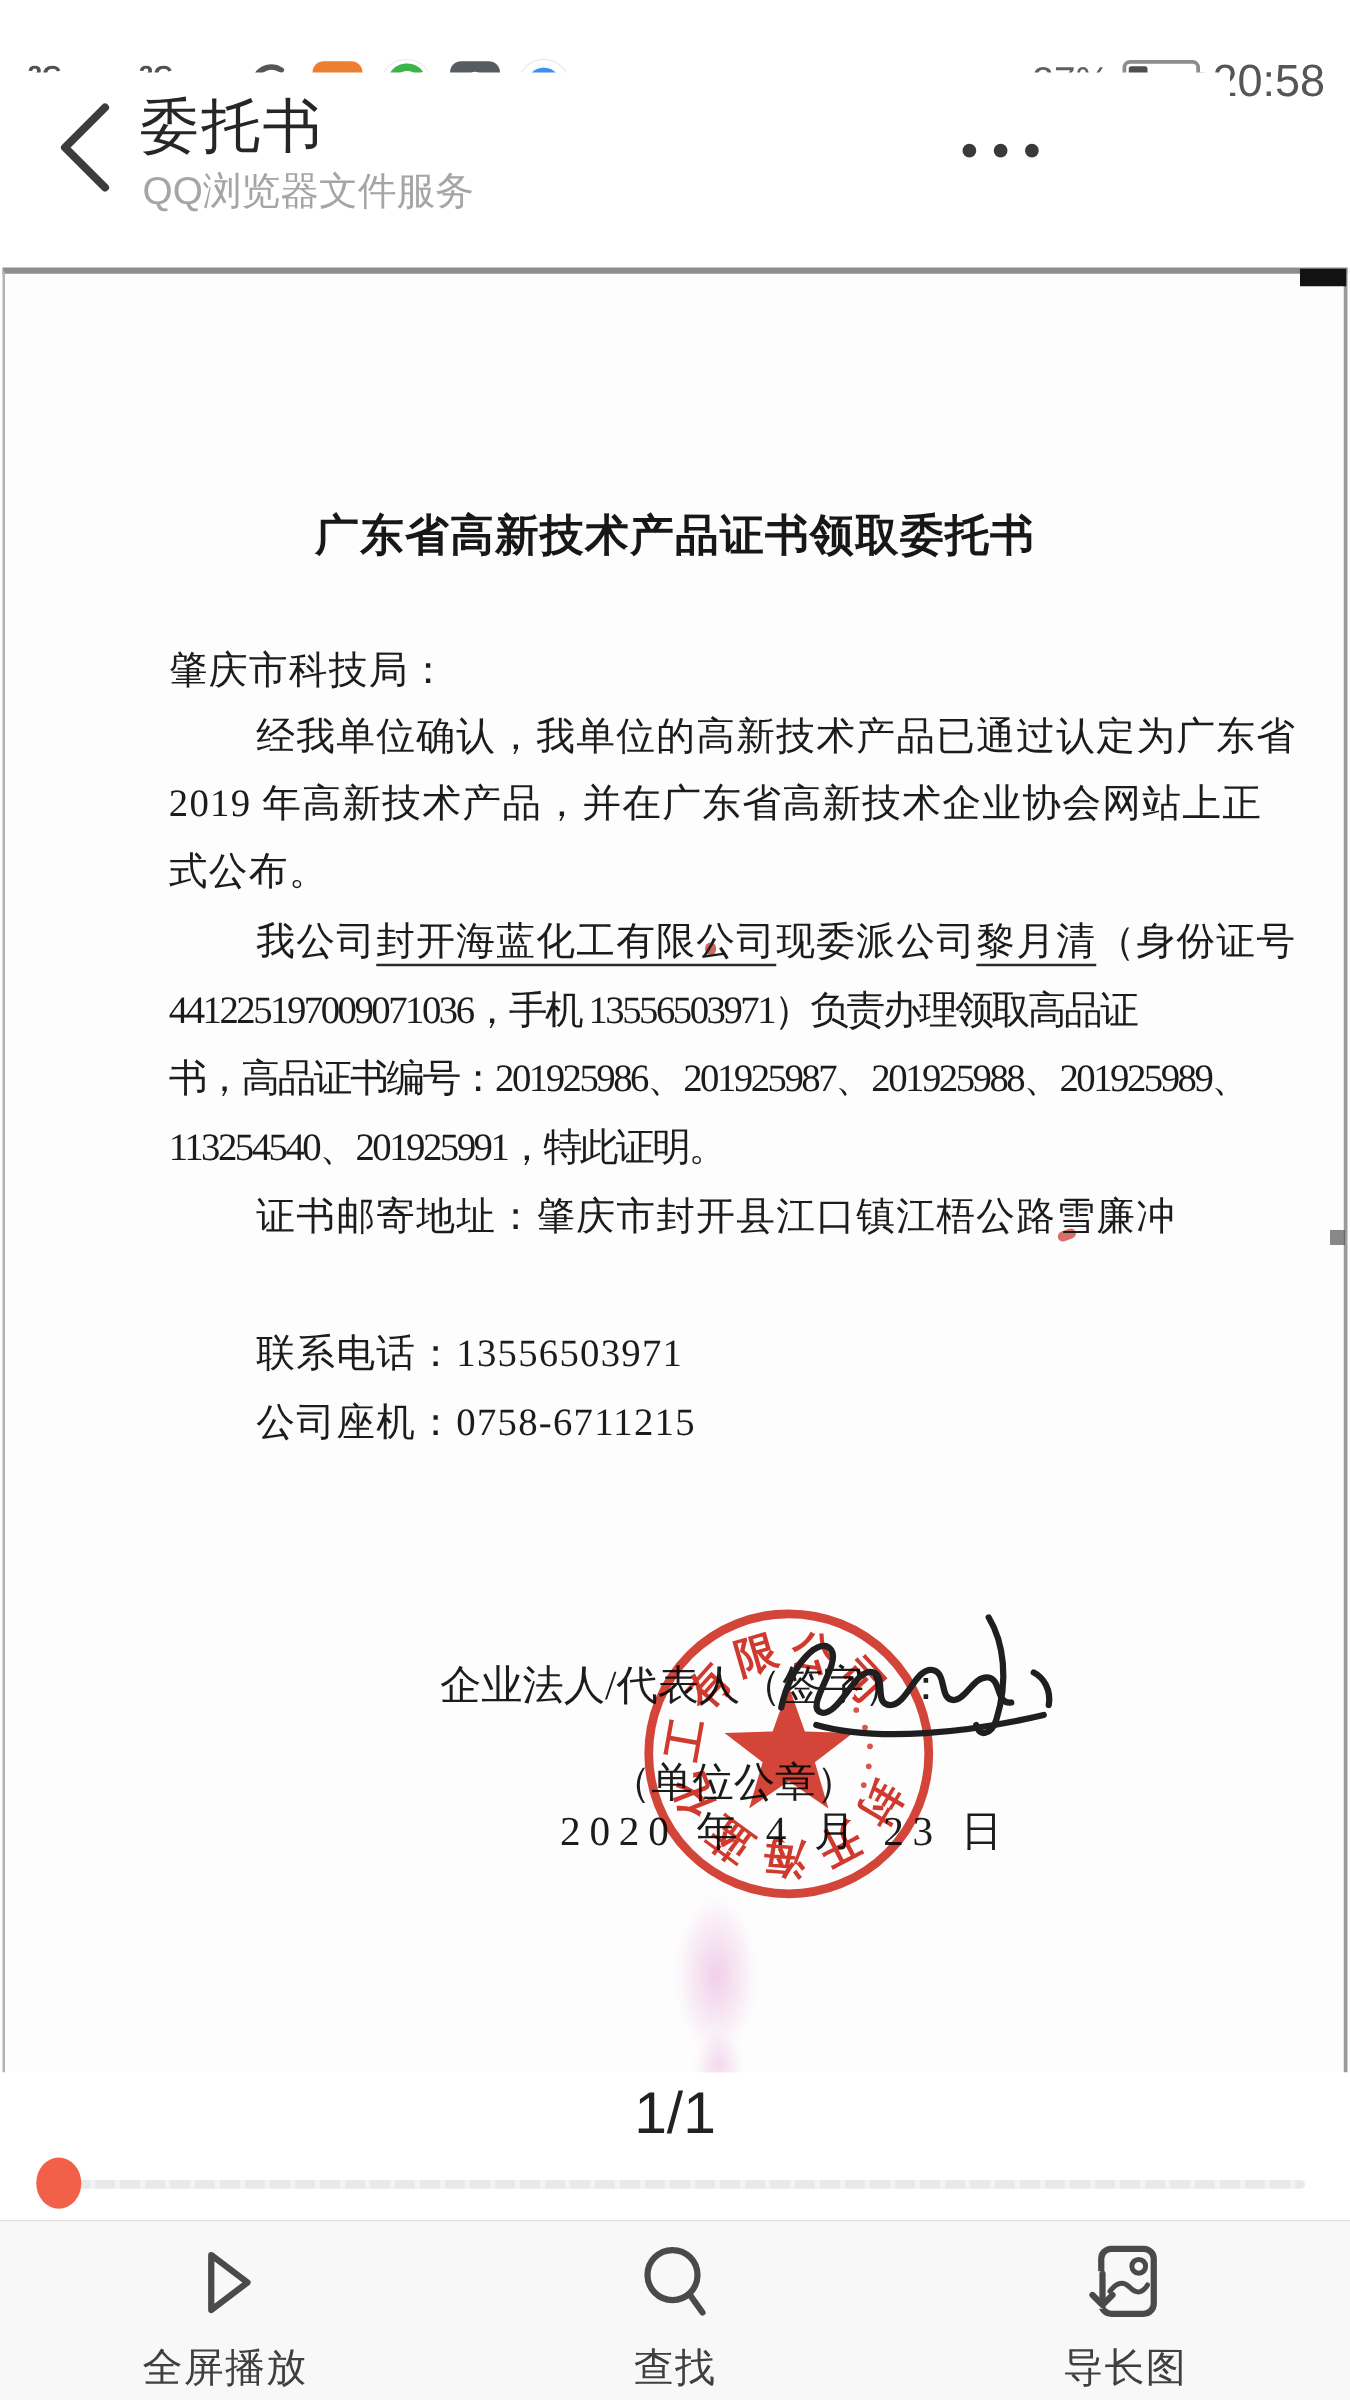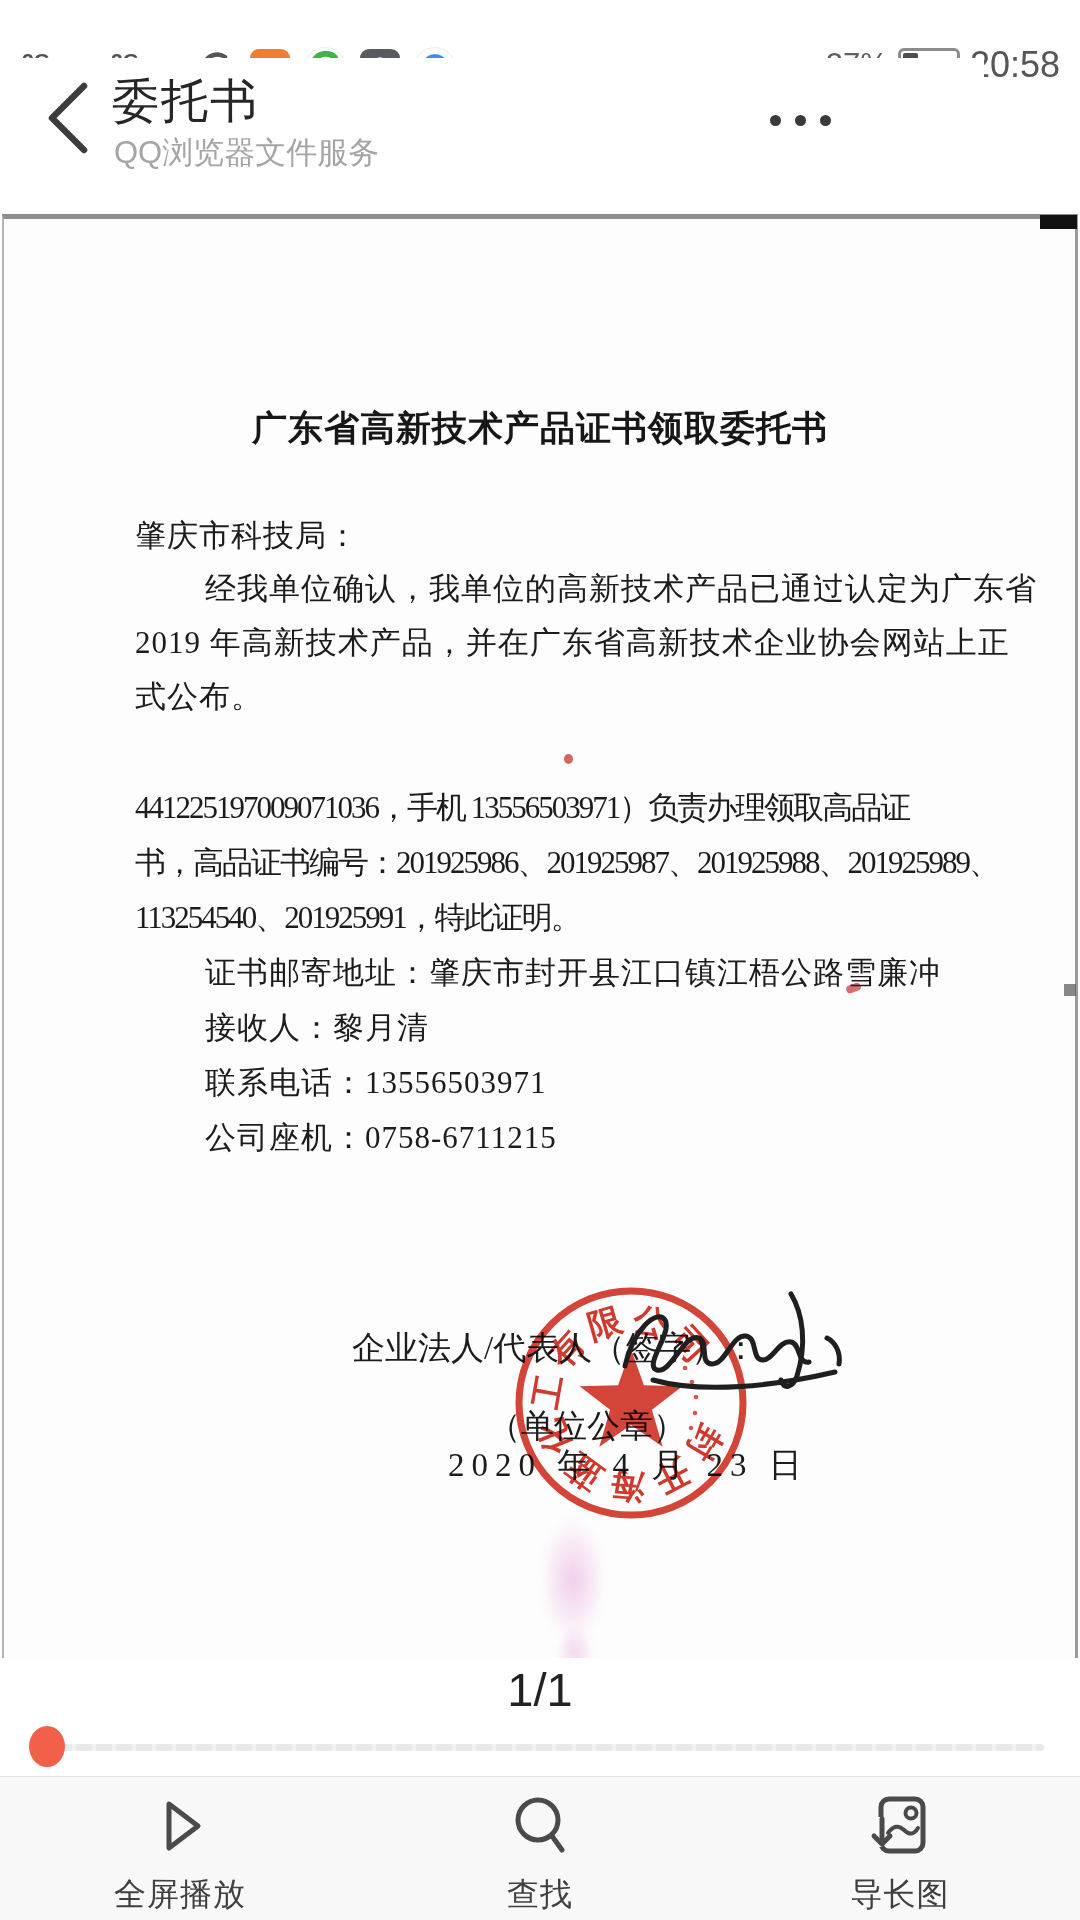--- a/index.html
+++ b/index.html
@@ -173,26 +173,26 @@
     <div class="speck-red2"></div>
     <div class="speck-dark"></div>
 
     <div class="doc-title">广东省高新技术产品证书领取委托书</div>
 
     <div class="doc-line" style="top:337px">肇庆市科技局：</div>
     <div class="doc-line indent" style="top:390px">经我单位确认，我单位的高新技术产品已通过认定为广东省</div>
     <div class="doc-line" style="top:444px">2019 年高新技术产品，并在广东省高新技术企业协会网站上正</div>
     <div class="doc-line" style="top:498px">式公布。</div>
 
+    <div class="doc-line indent" style="top:554px"><span>我公司</span><span class="uline">封开海蓝化工有限公司</span><span>现委派公司</span><span class="uline">黎月清</span><span>（身份证号</span></div>
 
     <div class="doc-line tight" style="top:609px">441225197009071036，手机 13556503971）负责办理领取高品证</div>
     <div class="doc-line tight" style="top:664px">书，高品证书编号：201925986、201925987、201925988、201925989、</div>
     <div class="doc-line tight" style="top:719px">113254540、201925991，特此证明。</div>
     <div class="doc-line indent" style="top:774px">证书邮寄地址：肇庆市封开县江口镇江梧公路雪廉冲</div>
-    <div class="doc-line indent" style="top:829px">接收人：黎月清</div>
     <div class="doc-line indent" style="top:884px">联系电话：13556503971</div>
     <div class="doc-line indent" style="top:939px">公司座机：0758-6711215</div>
 
     <div class="sig-label">企业法人/代表人（签字）：</div>
     <div class="seal-note">（单位公章）</div>
     <div class="doc-date">2020 年 4 月 23 日</div>
 
     <div class="smudge1"></div>
     <div class="smudge2"></div>
 

